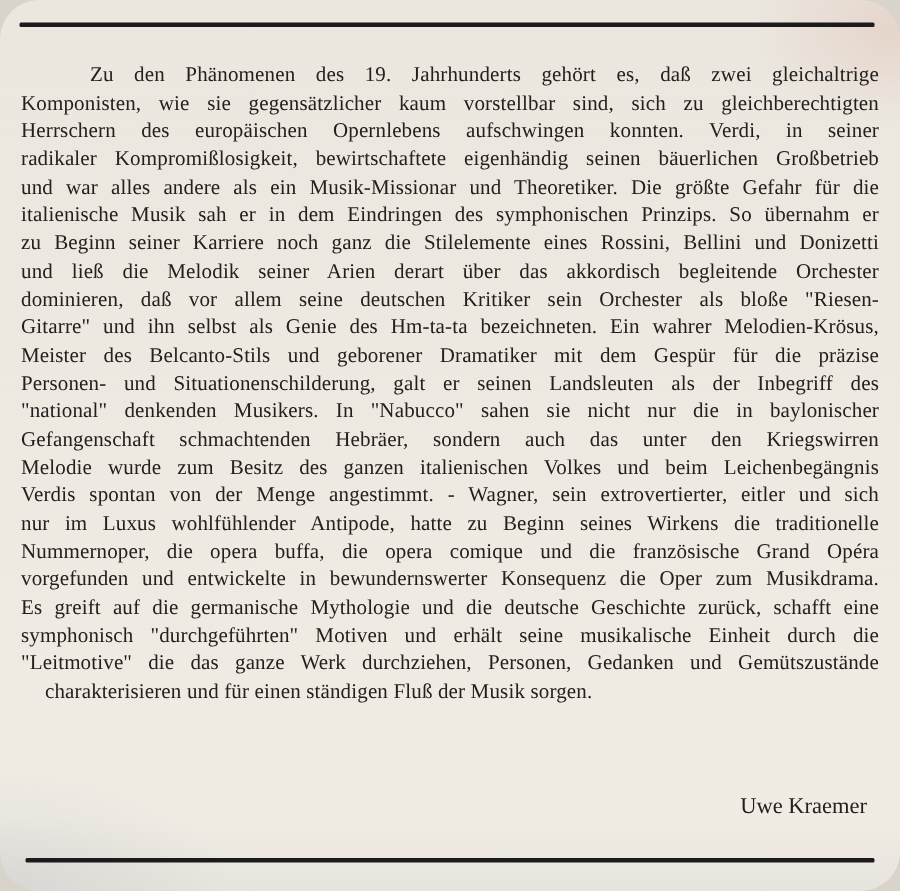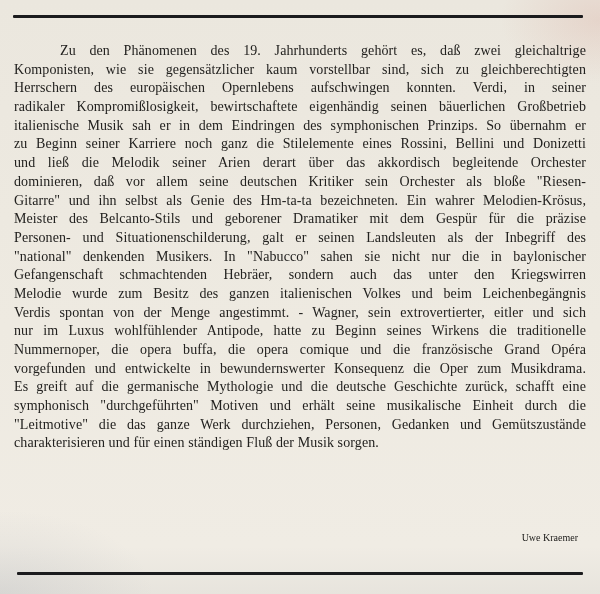--- a/index.html
+++ b/index.html
@@ -10,20 +10,21 @@
   .scan-page {
     position: relative;
     width: 600px;
     height: 594px;
     overflow: hidden;
     background:
       radial-gradient(140px 90px at 598px 20px, rgba(214,164,152,0.28), rgba(214,164,152,0) 70%),
       radial-gradient(220px 120px at 0px 594px, rgba(120,130,150,0.14), rgba(120,130,150,0) 70%),
       linear-gradient(180deg, #ebe7de 0%, #eeeae1 55%, #f0ece4 92%, #e7e4dd 100%);
     font-family: "Liberation Serif", "DejaVu Serif", serif;
+    border-radius: 26px;
   }
   .rule {
     position: absolute;
     height: 3px;
     background: #1b1b1d;
     border-radius: 1px;
   }
   .rule.top    { left: 13px;  width: 570px; top: 15px; }
   .rule.bottom { left: 17px;  width: 566px; top: 572px; }
   .text-block {
@@ -37,43 +38,44 @@
     letter-spacing: 0.1px;
   }
   .line {
     text-align: justify;
     text-align-last: justify;
     white-space: normal;
     height: 18.7px;
     overflow: visible;
   }
   .line:first-child { text-indent: 46px; }
-  .line:last-child  { text-align-last: left; }
+  .line:last-child  { text-align-last: left; margin-left: 16px; }
   .signature {
     position: absolute;
     left: 14px;
     top: 529px;
     width: 564px;
     text-align: right;
     color: #22211f;
-    font-size: 10px;
+    font-size: 15px;
     line-height: 18.7px;
   }
 </style>
 </head>
 <body>
 
 <div class="scan-page">
   <div class="rule top"></div>
 
   <div class="text-block">
       <div class="line">Zu den Phänomenen des 19. Jahrhunderts gehört es, daß zwei gleichaltrige</div>
       <div class="line">Komponisten, wie sie gegensätzlicher kaum vorstellbar sind, sich zu gleichberechtigten</div>
       <div class="line">Herrschern des europäischen Opernlebens aufschwingen konnten. Verdi, in seiner</div>
       <div class="line">radikaler Kompromißlosigkeit, bewirtschaftete eigenhändig seinen bäuerlichen Großbetrieb</div>
+      <div class="line">und war alles andere als ein Musik-Missionar und Theoretiker. Die größte Gefahr für die</div>
       <div class="line">italienische Musik sah er in dem Eindringen des symphonischen Prinzips. So übernahm er</div>
       <div class="line">zu Beginn seiner Karriere noch ganz die Stilelemente eines Rossini, Bellini und Donizetti</div>
       <div class="line">und ließ die Melodik seiner Arien derart über das akkordisch begleitende Orchester</div>
       <div class="line">dominieren, daß vor allem seine deutschen Kritiker sein Orchester als bloße "Riesen-</div>
       <div class="line">Gitarre" und ihn selbst als Genie des Hm-ta-ta bezeichneten. Ein wahrer Melodien-Krösus,</div>
       <div class="line">Meister des Belcanto-Stils und geborener Dramatiker mit dem Gespür für die präzise</div>
       <div class="line">Personen- und Situationenschilderung, galt er seinen Landsleuten als der Inbegriff des</div>
       <div class="line">"national" denkenden Musikers. In "Nabucco" sahen sie nicht nur die in baylonischer</div>
       <div class="line">Gefangenschaft schmachtenden Hebräer, sondern auch das unter den Kriegswirren</div>
       <div class="line">Melodie wurde zum Besitz des ganzen italienischen Volkes und beim Leichenbegängnis</div>

